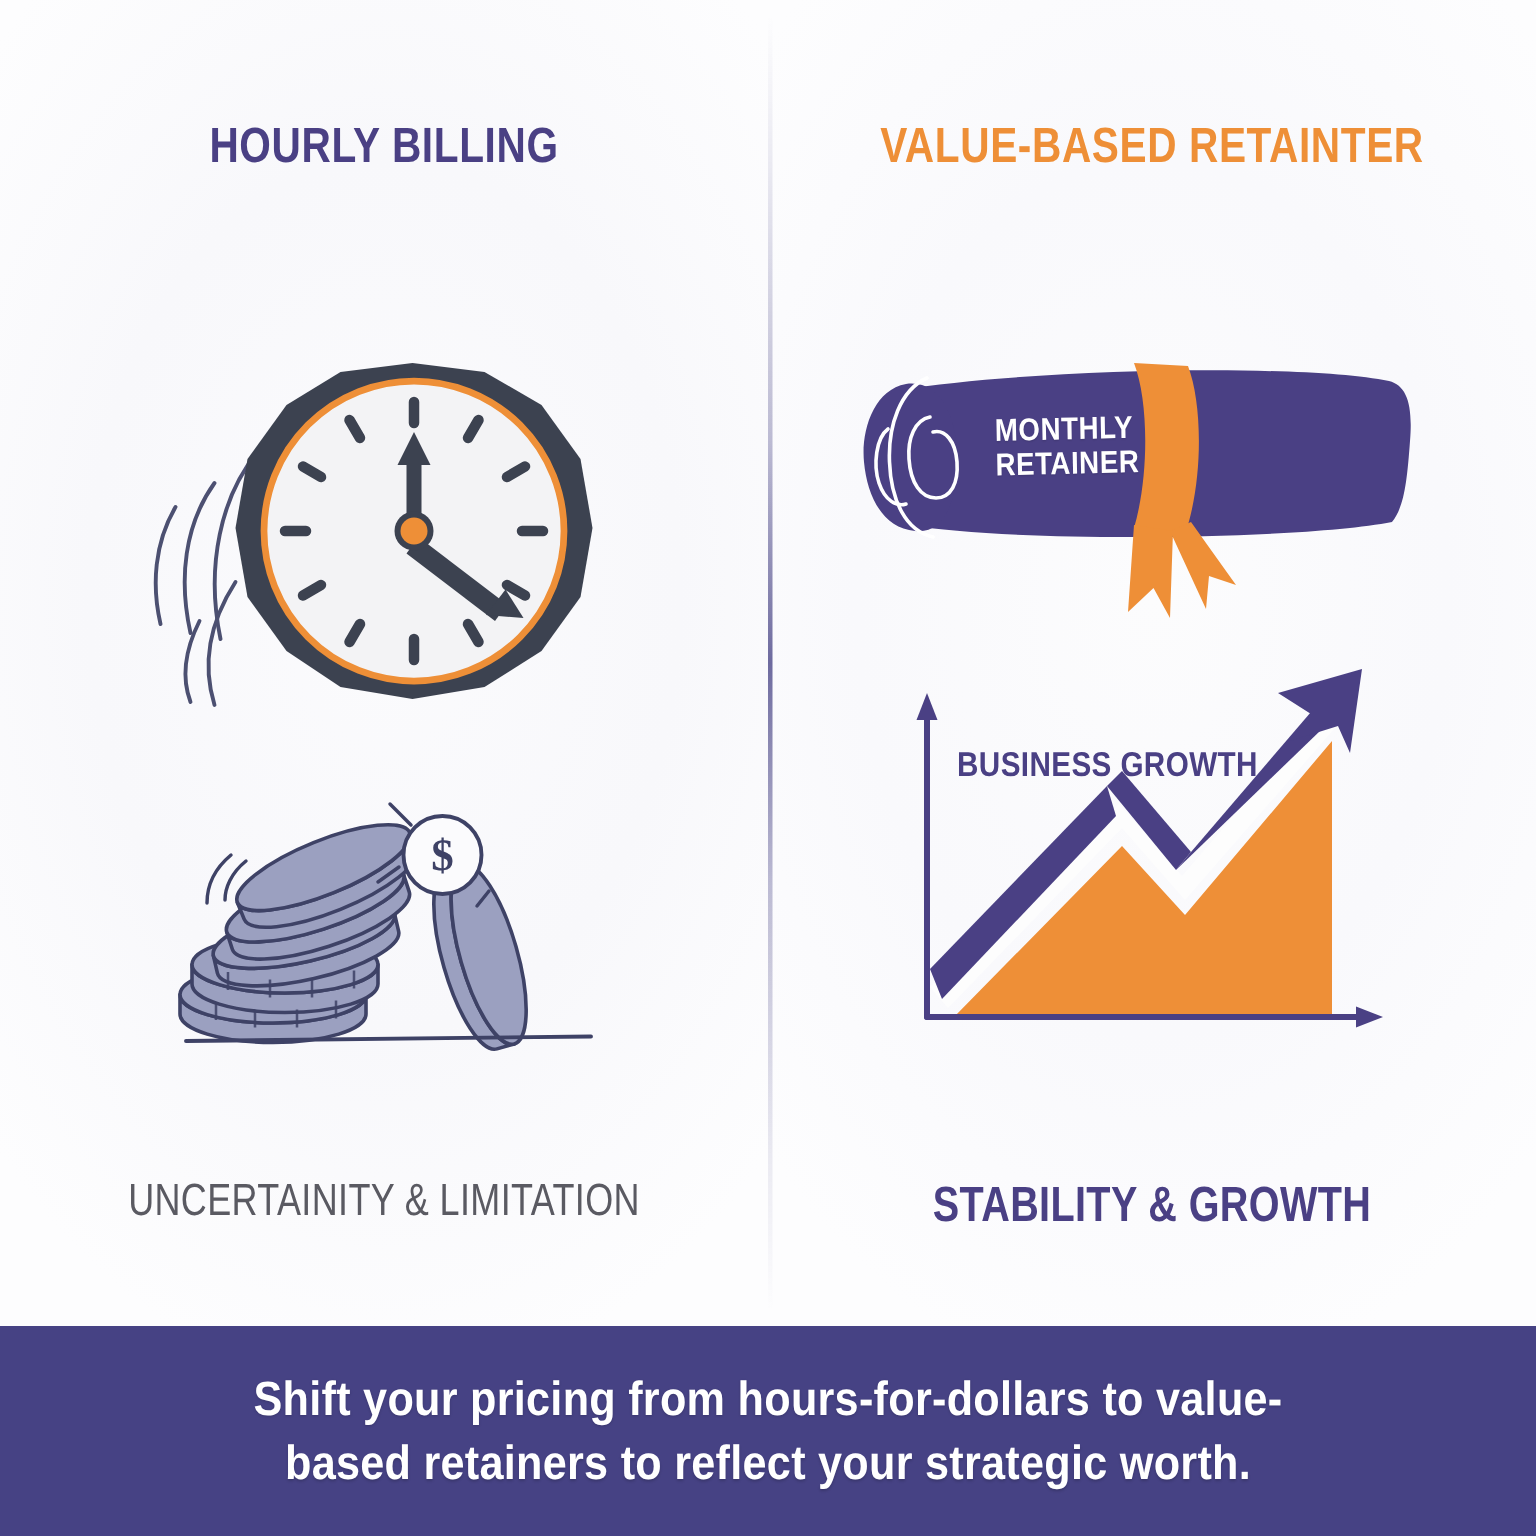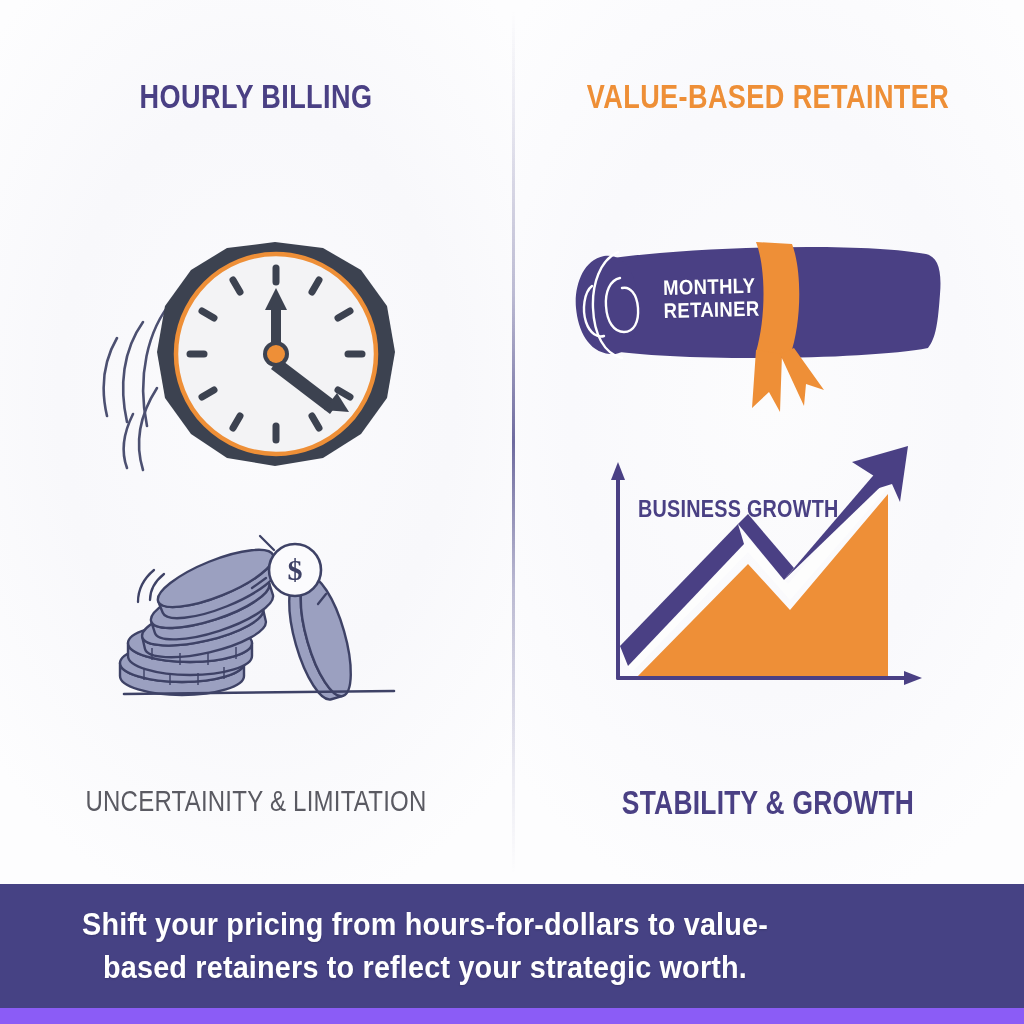--- a/index.html
+++ b/index.html
@@ -7,21 +7,21 @@
     padding: 0;
     background: #ffffff;
   }
   body {
     font-family: "Liberation Sans", sans-serif;
   }
   #canvas {
     position: relative;
     width: 1024px;
     height: 1024px;
-    background: #8b5cf6;
+    background: #c4b5fd;
     overflow: hidden;
   }
 
   
   #compare-area {
     position: absolute;
     left: 0;
     top: 0;
     width: 1024px;
     height: 884px;
@@ -144,25 +144,25 @@
     transform-origin: left top;
     white-space: nowrap;
   }
 
   
   #banner {
     position: absolute;
     left: 0;
     top: 884px;
     width: 1024px;
-    height: 124px;
+    height: 140px;
     background: #464284;
     display: flex;
     align-items: center;
-    justify-content: flex-start;
+    justify-content: center;
   }
   #banner-text {
     width: 850px;
     text-align: center;
     color: #ffffff;
     font-family: "Liberation Sans Narrow", "Liberation Sans", sans-serif;
     font-weight: bold;
     font-size: 32px;
     line-height: 43px;
     letter-spacing: 0.2px;

